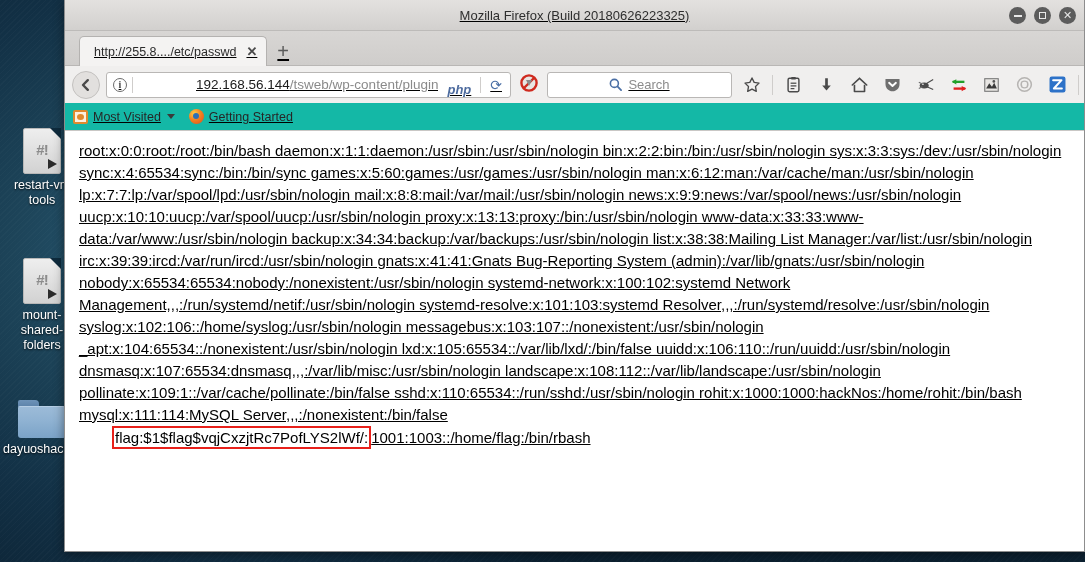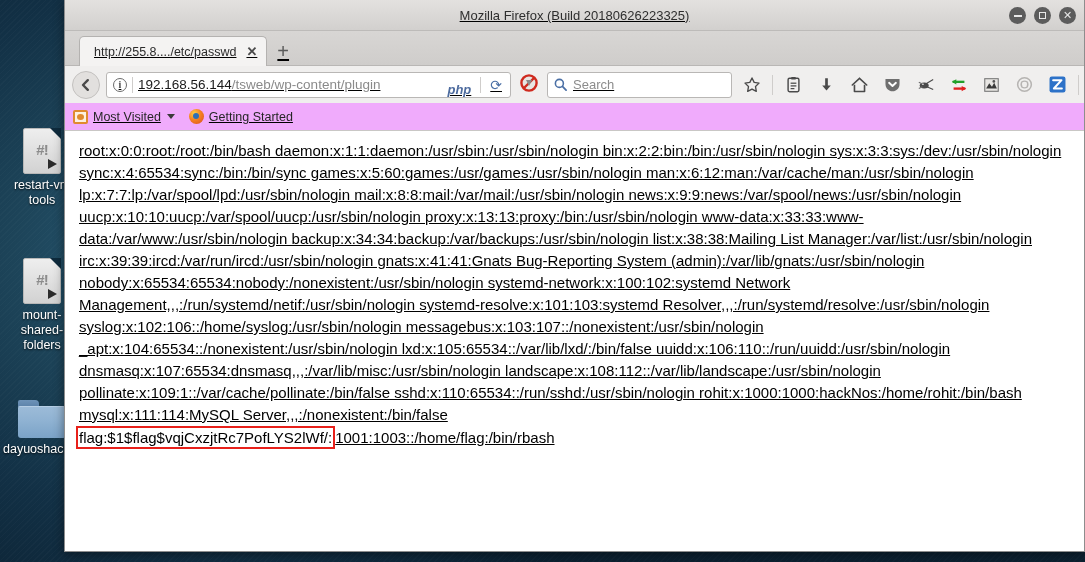--- a/index.html
+++ b/index.html
@@ -221,20 +221,21 @@
     font-family: "Liberation Serif", serif;
   }
   .url-sep { width: 1px; height: 16px; background: #cfcdcb; flex: 0 0 auto; }
   #url-text {
     flex: 1 1 auto;
     font-size: 13.5px;
     color: #8a8a8a;
     white-space: nowrap;
     overflow: hidden;
     cursor: text;
+    text-align: right;
   }
   #url-text .host { color: #1a1a1a; }
   #php-badge {
     font-size: 13px; font-weight: bold; font-style: italic;
     color: #4d6b9e; flex: 0 0 auto; padding: 0 4px; margin-top: 10px;
   }
   #reload-btn {
     flex: 0 0 auto; padding: 0 4px;
     color: #4a6fa5; font-size: 14px; cursor: pointer;
     line-height: 1;
@@ -244,36 +245,37 @@
 
   #searchbar {
     flex: 0 0 185px;
     height: 26px;
     background: #ffffff;
     border: 1px solid #b9b7b5;
     border-radius: 3px;
     display: flex; align-items: center;
     padding: 0 6px;
     gap: 6px;
+    justify-content: center;
   }
   #search-placeholder {
     font-size: 13px; color: #8c8c8c; cursor: text;
   }
 
   .tb-icon {
     width: 27px; height: 28px;
     display: flex; align-items: center; justify-content: center;
     cursor: pointer; flex: 0 0 auto;
   }
   .tb-sep { width: 1px; height: 20px; background: #cfcdcb; flex: 0 0 auto; margin: 0 1px; }
 
   
   #bookmarks {
     height: 28px;
-    background: #f0abfc;
+    background: #14b8a6;
     border-bottom: 1px solid #c9c7c5;
     display: flex; align-items: center;
     padding: 0 8px;
     gap: 14px;
     flex: 0 0 auto;
   }
   .bm {
     display: flex; align-items: center; gap: 5px;
     font-size: 12.5px; color: #262626;
     cursor: pointer;
@@ -324,20 +326,21 @@
     line-height: 22px;
     color: #000000;
     word-break: break-word;
     white-space: normal;
     font-family: "Liberation Sans", sans-serif;
   }
   #flag-line {
     display: block;
     margin-top: 0;
     white-space: nowrap;
+    margin-left: 36px;
   }
   #flag-highlight {
     display: inline-block;
     border: 2px solid #e8201a;
     padding: 0 1px;
     margin-left: -3px;
     line-height: 19px;
   }
 </style>
 </head>

